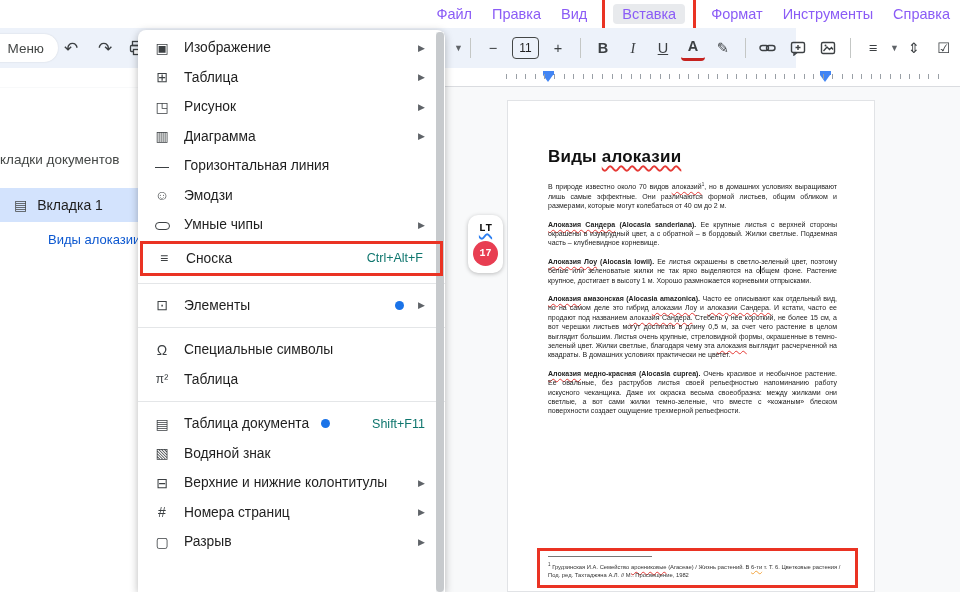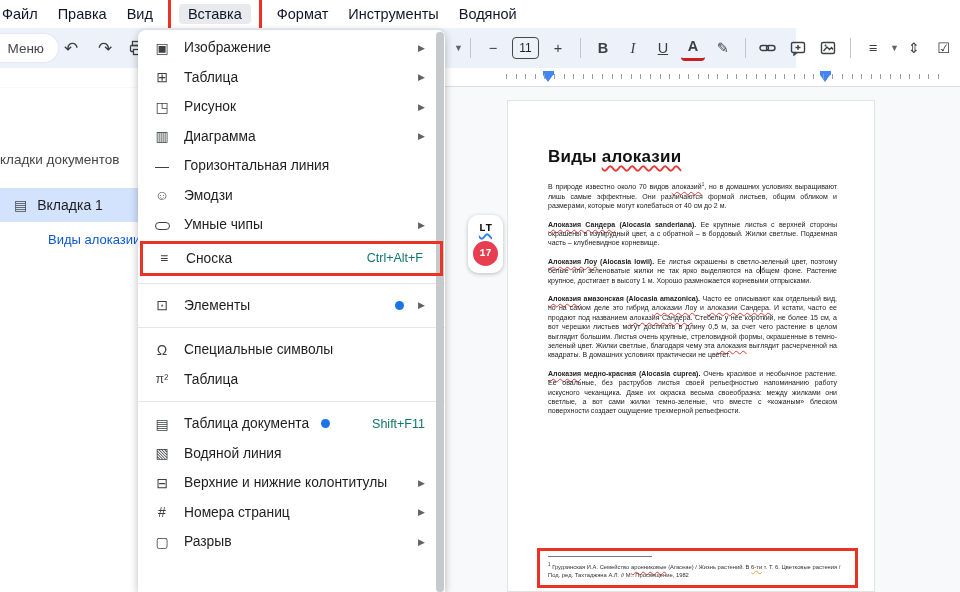--- a/index.html
+++ b/index.html
@@ -2,21 +2,21 @@
 <html><head>
 <meta charset="utf-8">
 <style>
   * { box-sizing: border-box; margin: 0; padding: 0; }
   html,body { width:960px; height:592px; overflow:hidden; background:#fff;
     font-family:"Liberation Sans", sans-serif; }
   #app { position:relative; width:960px; height:592px; background:#fff; overflow:hidden; }
 
   
   .menubar { position:absolute; left:0; top:0; width:960px; height:28px; background:#fff;
-    display:flex; align-items:center; font-size:14.5px; color:#0f172a; }
+    display:flex; align-items:center; font-size:14.5px; color:#8b5cf6;justify-content:flex-end; }
   .menubar-item { padding:3px 10px; border-radius:5px; cursor:default; white-space:nowrap; }
   .menubar-item.first { padding-left:2px; }
   .menu-redbox { border:3px solid var(--ann-red); border-radius:2px; padding:8px; margin:0 5px; }
   .menu-redbox .inner { display:inline-block; background:#e8eaed; border-radius:4px; padding:2px 9px; }
 
   
   .toolbar { position:absolute; left:0; top:28px; width:796px; height:40px; background:#edf2fa; }
   .menu-pill { position:absolute; left:-16px; top:6px; width:74px; height:28px; background:#fff;
     border-radius:14px; font-size:13.5px; color:#444746; display:flex; align-items:center;
     justify-content:flex-end; padding-right:14px; box-shadow:0 0 2px rgba(0,0,0,.12); }
@@ -104,21 +104,21 @@
 
 <div id="app">
 
   <div class="menubar" id="menubar">
       <span class="menubar-item first">Файл</span>
       <span class="menubar-item">Правка</span>
       <span class="menubar-item">Вид</span>
       <span class="menu-redbox"><span class="inner">Вставка</span></span>
       <span class="menubar-item">Формат</span>
       <span class="menubar-item">Инструменты</span>
-      <span class="menubar-item">Водяной</span>
+      <span class="menubar-item">Справка</span>
     </div>
 
   <div class="toolbar">
     <div class="menu-pill">Меню</div>
     <div class="tb-ico" style="left:58px;">↶</div>
     <div class="tb-ico" style="left:92px;">↷</div>
     <div class="tb-ico" style="left:124px;">
       <svg class="svg-ico" width="16" height="16" viewBox="0 0 16 16">
         <rect x="3.5" y="1.5" width="9" height="4" fill="none" stroke="#3c4043" stroke-width="1.3"></rect>
         <rect x="1.5" y="5.5" width="13" height="6" rx="1" fill="none" stroke="#3c4043" stroke-width="1.3"></rect>
@@ -327,21 +327,21 @@
       <div class="mi-sep"></div>
       <div class="mi-row">
         <span class="mi-icon">▤</span>
         <span class="mi-label">Таблица документа</span>
         <span class="mi-dot"></span>
         <span class="mi-spacer"></span>
         <span class="mi-shortcut">Shift+F11</span>
       </div>
       <div class="mi-row">
         <span class="mi-icon">▧</span>
-        <span class="mi-label">Водяной линия</span>
+        <span class="mi-label">Водяной знак</span>
         <span class="mi-spacer"></span>
       </div>
       <div class="mi-row">
         <span class="mi-icon">⊟</span>
         <span class="mi-label">Верхние и нижние колонтитулы</span>
         <span class="mi-spacer"></span>
         <span class="mi-arrow">▶</span>
       </div>
       <div class="mi-row">
         <span class="mi-icon">#</span>

